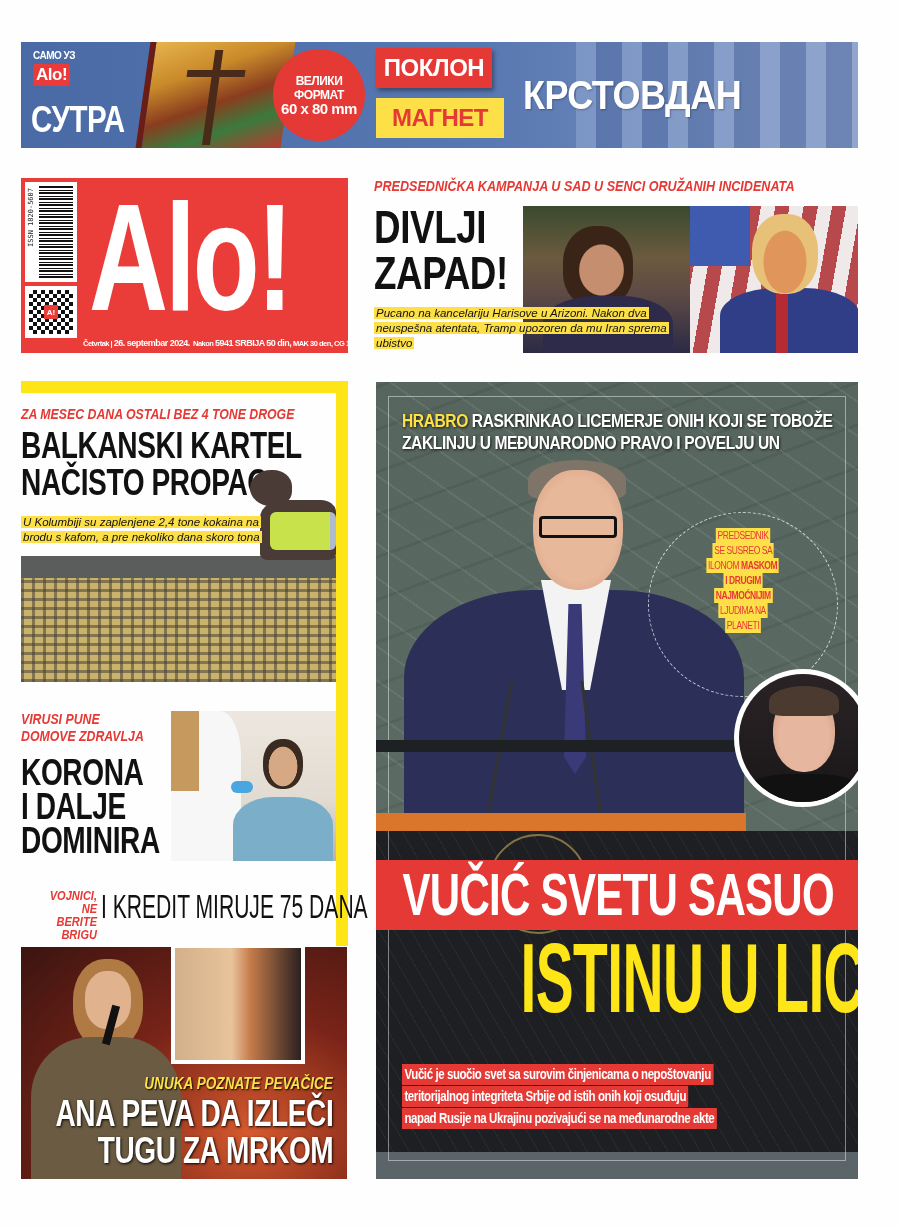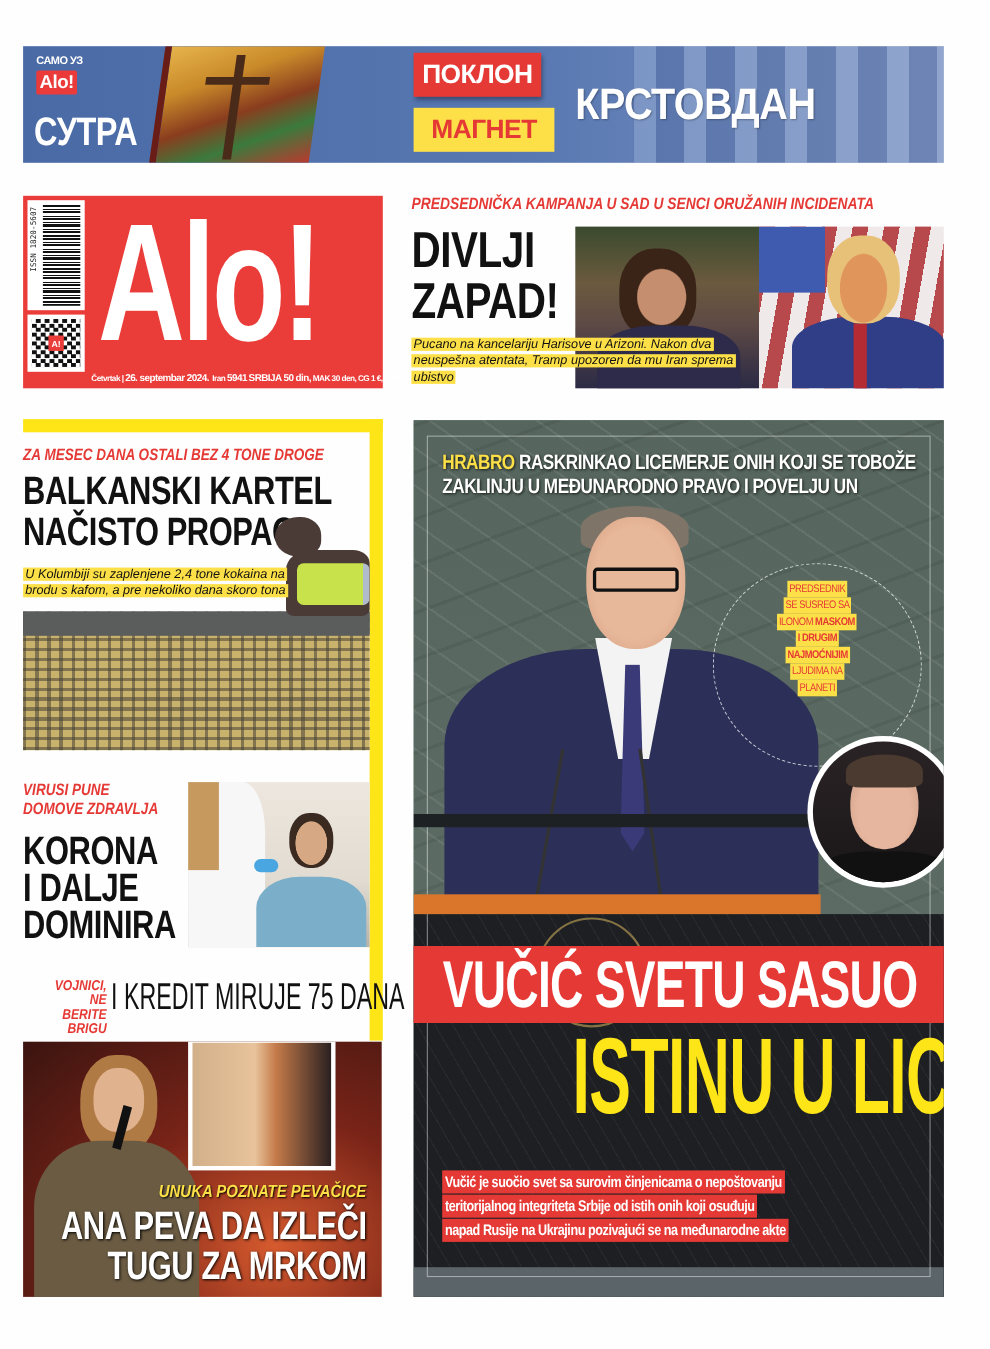--- a/index.html
+++ b/index.html
@@ -185,39 +185,44 @@
 
 <div class="banner">
   <div class="icon-img">
     <div class="cross-v"></div>
     <div class="cross-h"></div>
   </div>
   <div class="icon-right"></div>
   <div class="samo cond">САМО УЗ</div>
   <div class="alo-mini cond">Alo!</div>
   <div class="sutra cond">СУТРА</div>
+  <div class="seal cond">
+    <span>ВЕЛИКИ</span>
+    <span>ФОРМАТ</span>
+    <span class="big">60 x 80 mm</span>
+  </div>
   <div class="poklon cond">ПОКЛОН</div>
   <div class="magnet cond">МАГНЕТ</div>
   <div class="krstovdan cond">КРСТОВДАН</div>
 </div>
 
 <div class="mast">
   <div class="barcode">
     <span class="issn">ISSN 1820-5607</span>
     <div class="bars"></div>
   </div>
   <div class="qr">
     <div class="grid"></div>
     <div class="qr-logo">A!</div>
   </div>
   <div class="logo cond">Alo!</div>
   <div class="dateline cond">
     <span>Četvrtak</span> |
     <b>26. septembar 2024.</b>
-    &nbsp;<span>Iran</span>
+    &nbsp;<span>Nakon</span>
     <b>5941</b>
     <b>SRBIJA 50 din,</b>
     <span>MAK 30 den, CG 1 €, BIH 0,50 KM</span>
   </div>
 </div>
 
 <div class="us-kicker">PREDSEDNIČKA KAMPANJA U SAD U SENCI ORUŽANIH INCIDENATA</div>
 <div class="us-head cond">
   <div>DIVLJI</div>
   <div>ZAPAD!</div>

